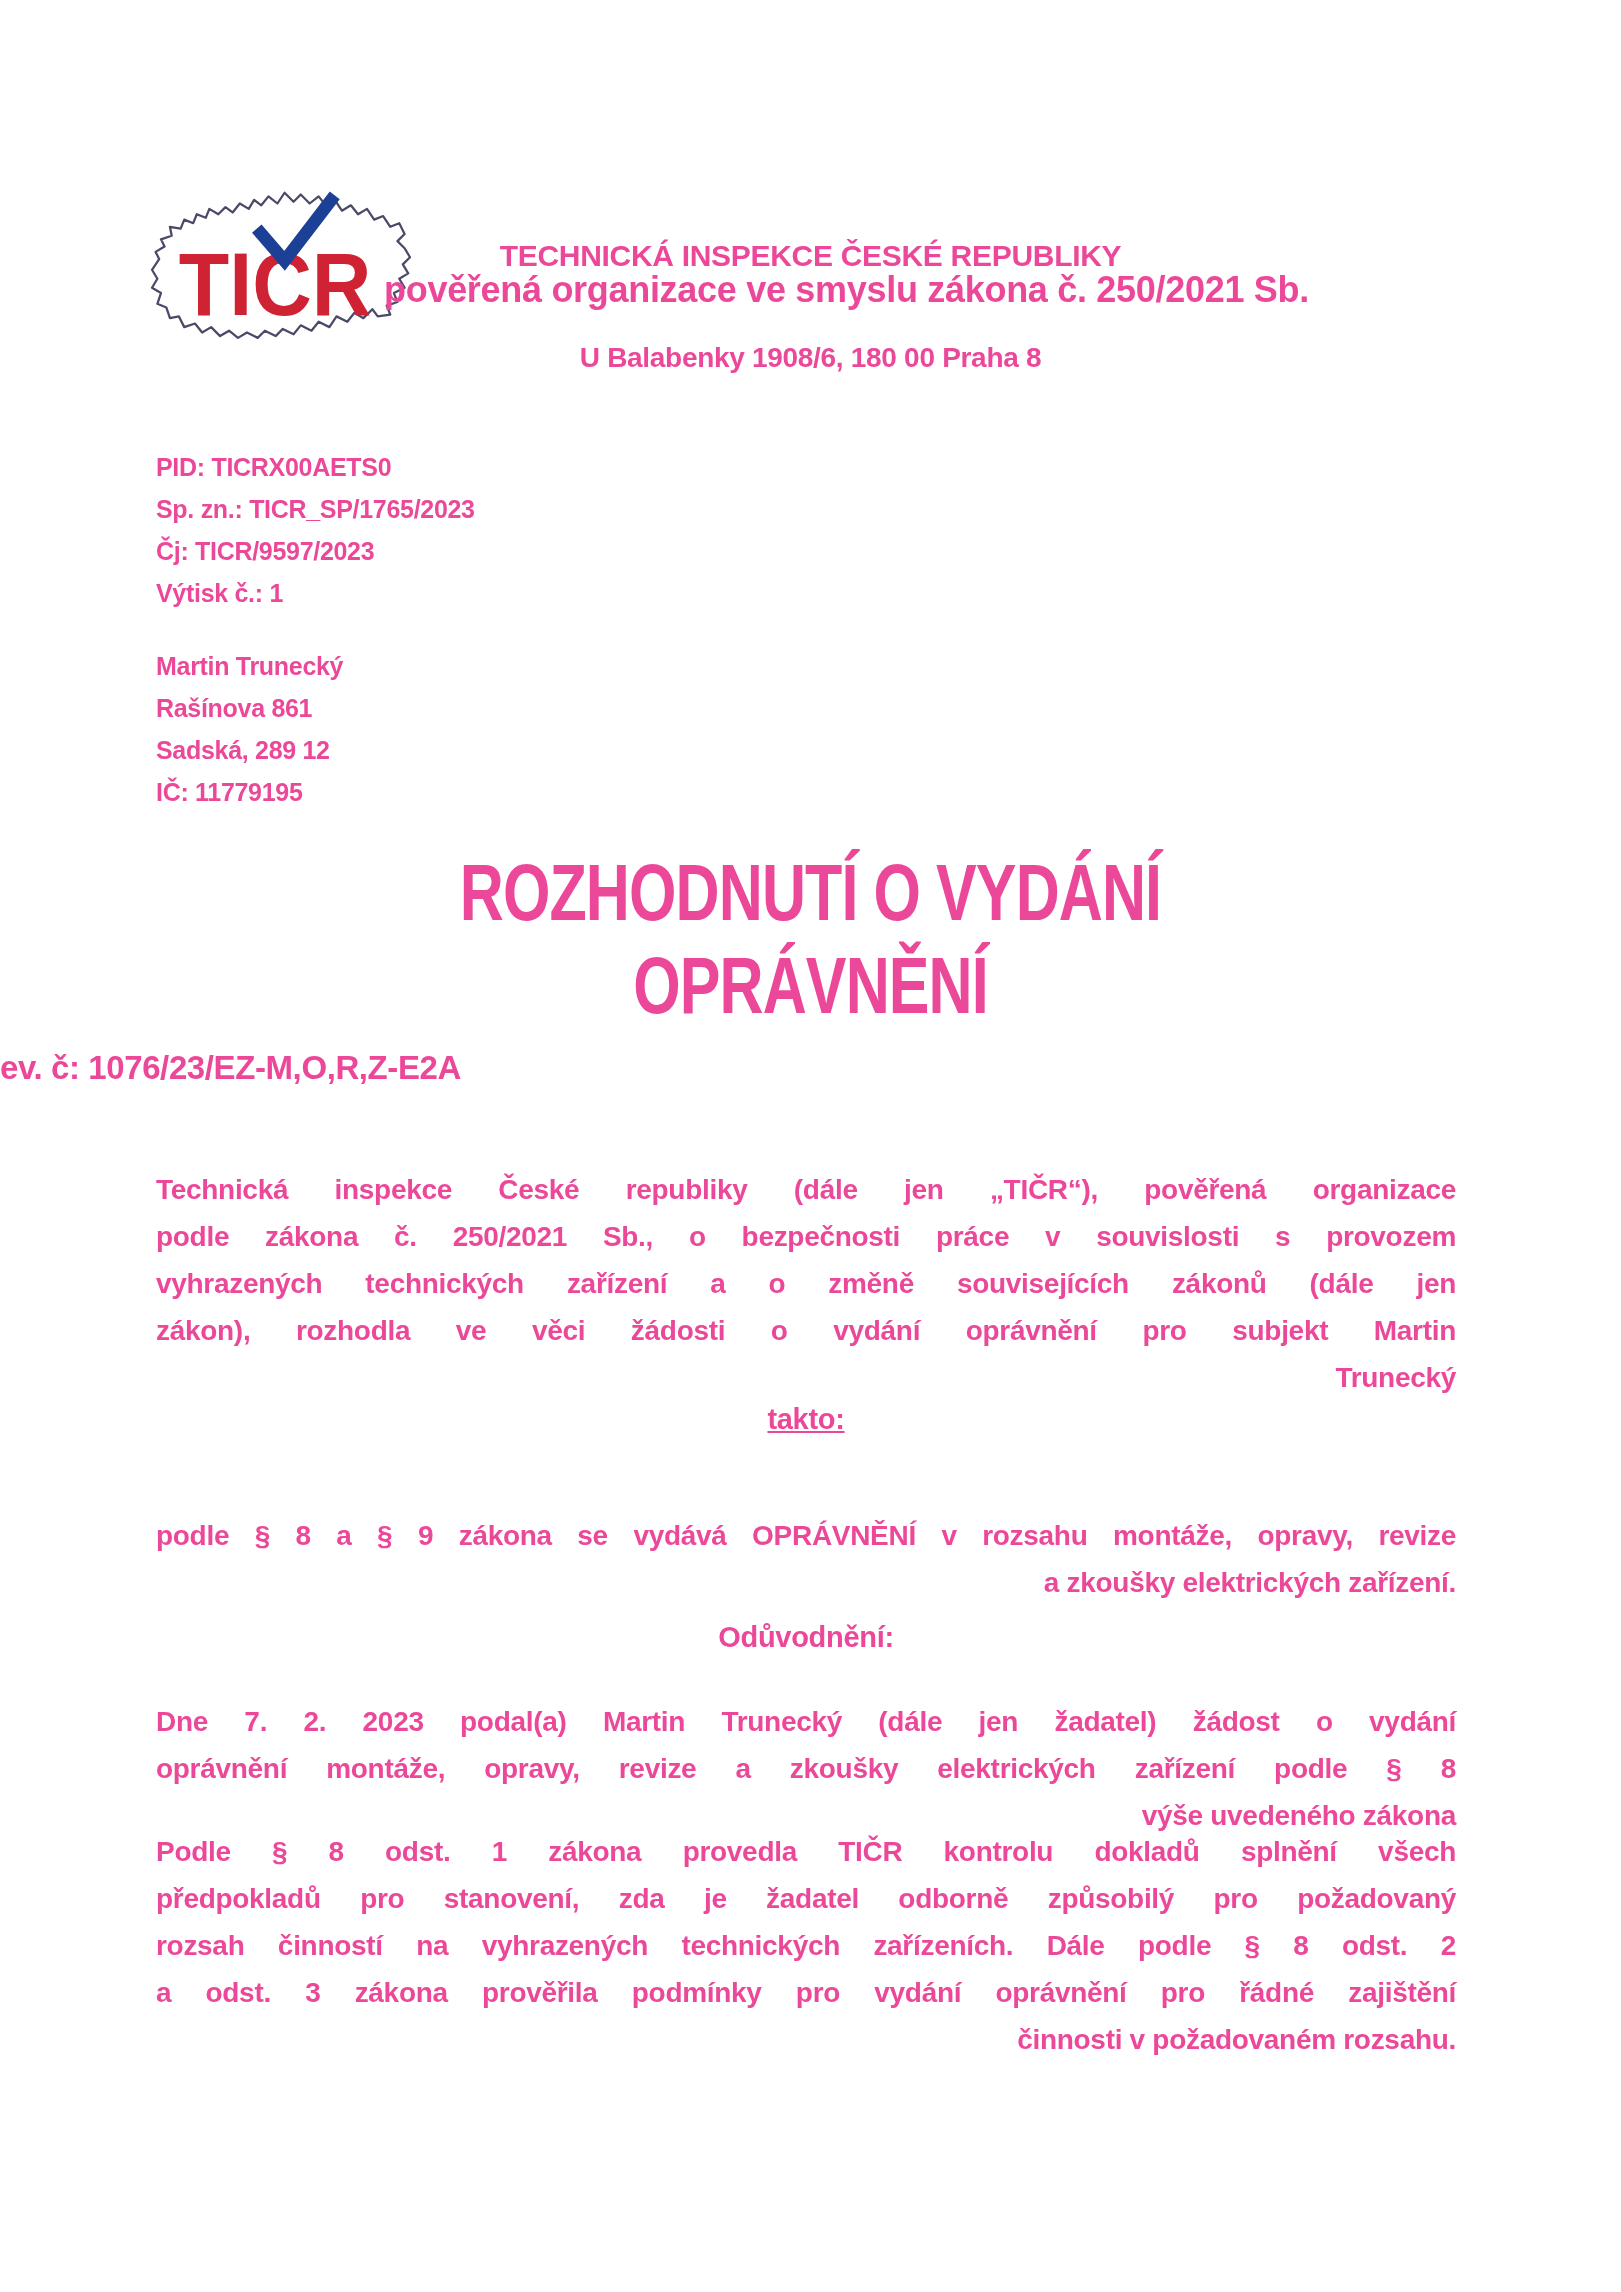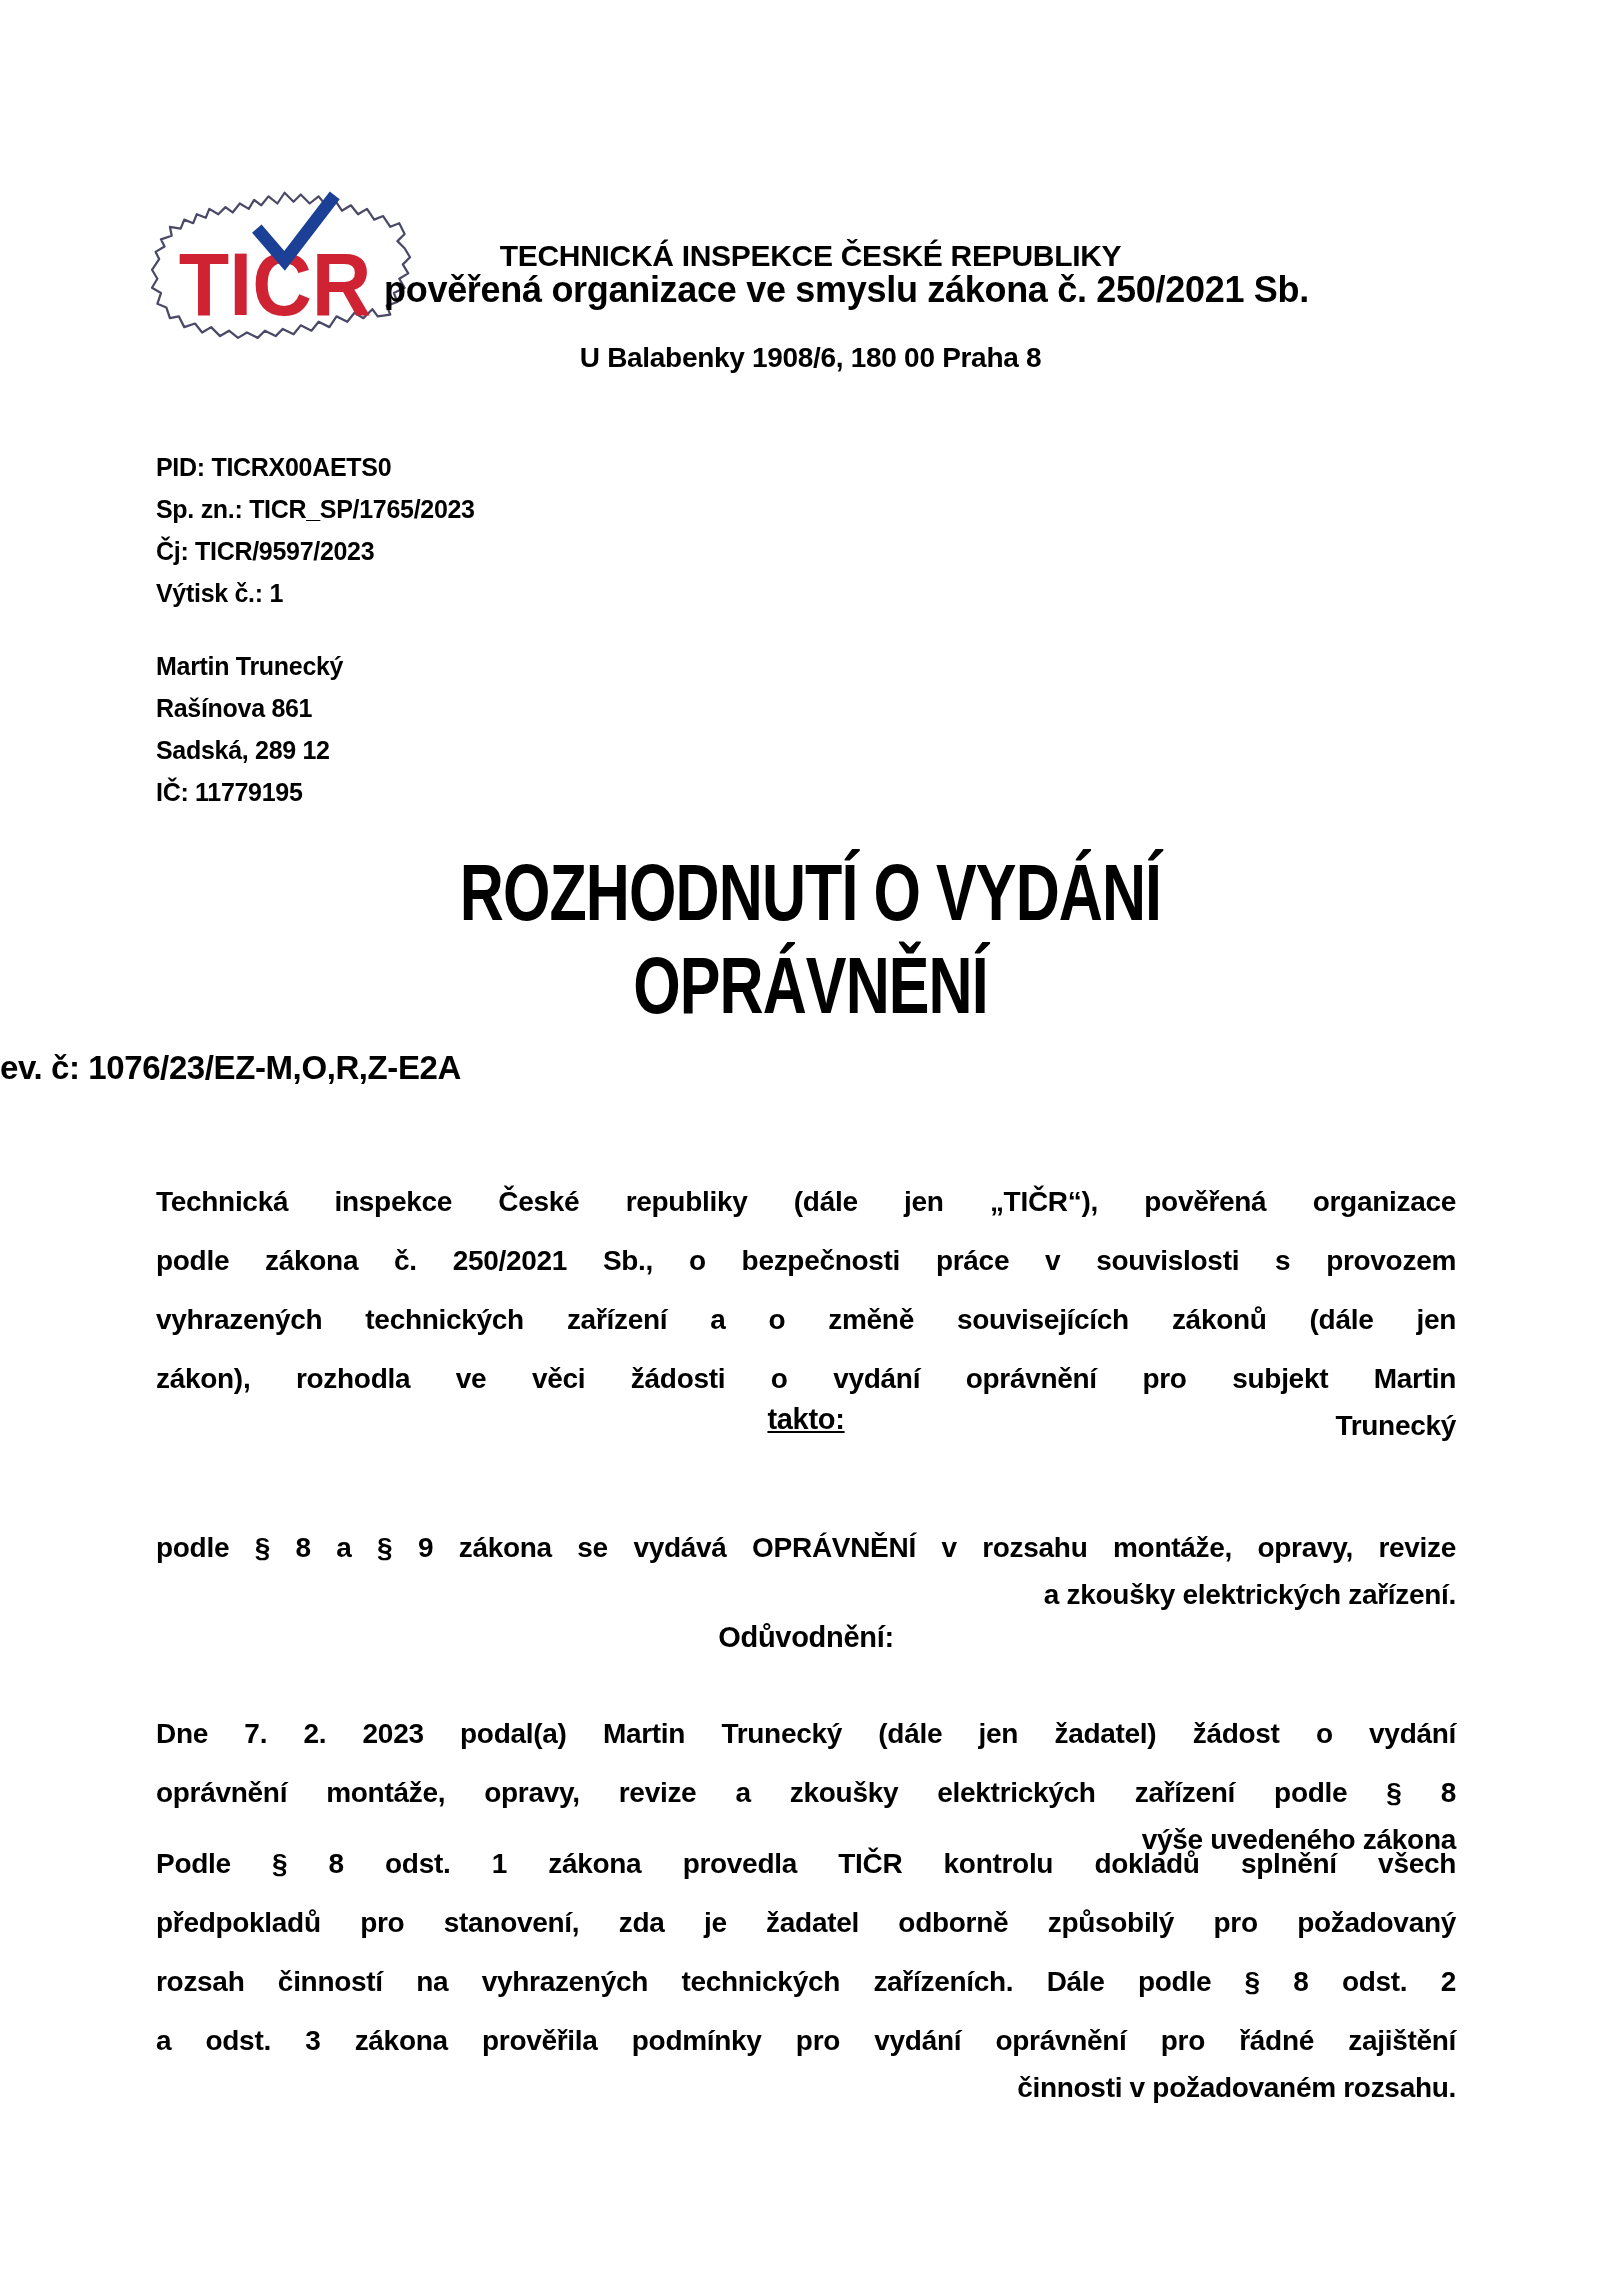--- a/index.html
+++ b/index.html
@@ -2,21 +2,21 @@
 <html style="font-size:14.3px"><head>
 <meta charset="utf-8">
 <style>
   html,body{margin:0;padding:0;background:#e8e8e8;}
   .page{
     position:relative;
     width:1621px;height:2293px;
     background:#ffffff;
     font-family:"Liberation Sans", sans-serif;
     font-weight:bold;
-    color:#000000;
+    color:#ec4899;
     overflow:hidden;
   }
   
   .logo{position:absolute;left:143px;top:182px;width:276px;height:172px;}
   
   .hline{position:absolute;left:0;width:1621px;text-align:center;letter-spacing:-0.3px;}
   .h1{top:235px;font-size:30px;line-height:41px;}
   .h2{top:270px;font-size:36px;line-height:39px;margin-left:36px;}
   .h3{top:338px;font-size:28px;line-height:39px;}
   
@@ -26,21 +26,21 @@
   
   .t1,.t2{position:absolute;left:0;width:1621px;text-align:center;
           font-size:61px;line-height:82px;letter-spacing:-0.9px;transform:scaleY(1.32);}
   .t1{top:851px;}
   .t2{top:944px;}
   .ev{position:absolute;left:0;top:1044px;width:1621px;text-align:left;
       font-size:33px;line-height:47px;letter-spacing:-0.4px;}
   
   .para{position:absolute;left:156px;width:1300px;font-size:28px;letter-spacing:-0.3px;}
   .para .line{line-height:47px;height:47px;}
-  .jl{text-align:justify;text-align-last:justify;text-justify:inter-word;margin-top:12px;}
+  .jl{text-align:justify;text-align-last:justify;text-justify:inter-word;}
   .ll{text-align:right;}
   .p1{top:1166px;}
   .heading{position:absolute;left:156px;width:1300px;text-align:center;
            font-size:29px;line-height:47px;letter-spacing:-0.3px;}
   .takto{top:1396px;text-decoration:underline;}
   .p2{top:1512px;}
   .oduv{top:1614px;}
   .p3{top:1698px;}
   .p4{top:1828px;}
 </style>

